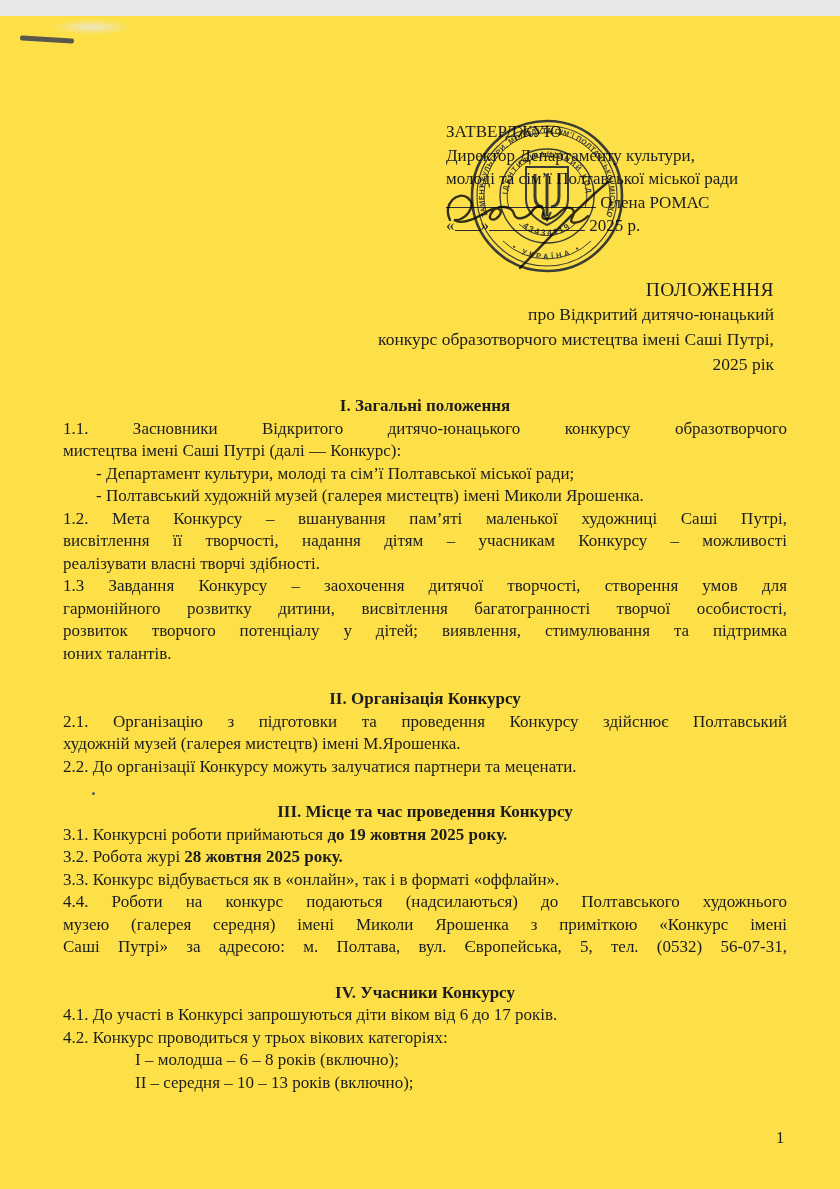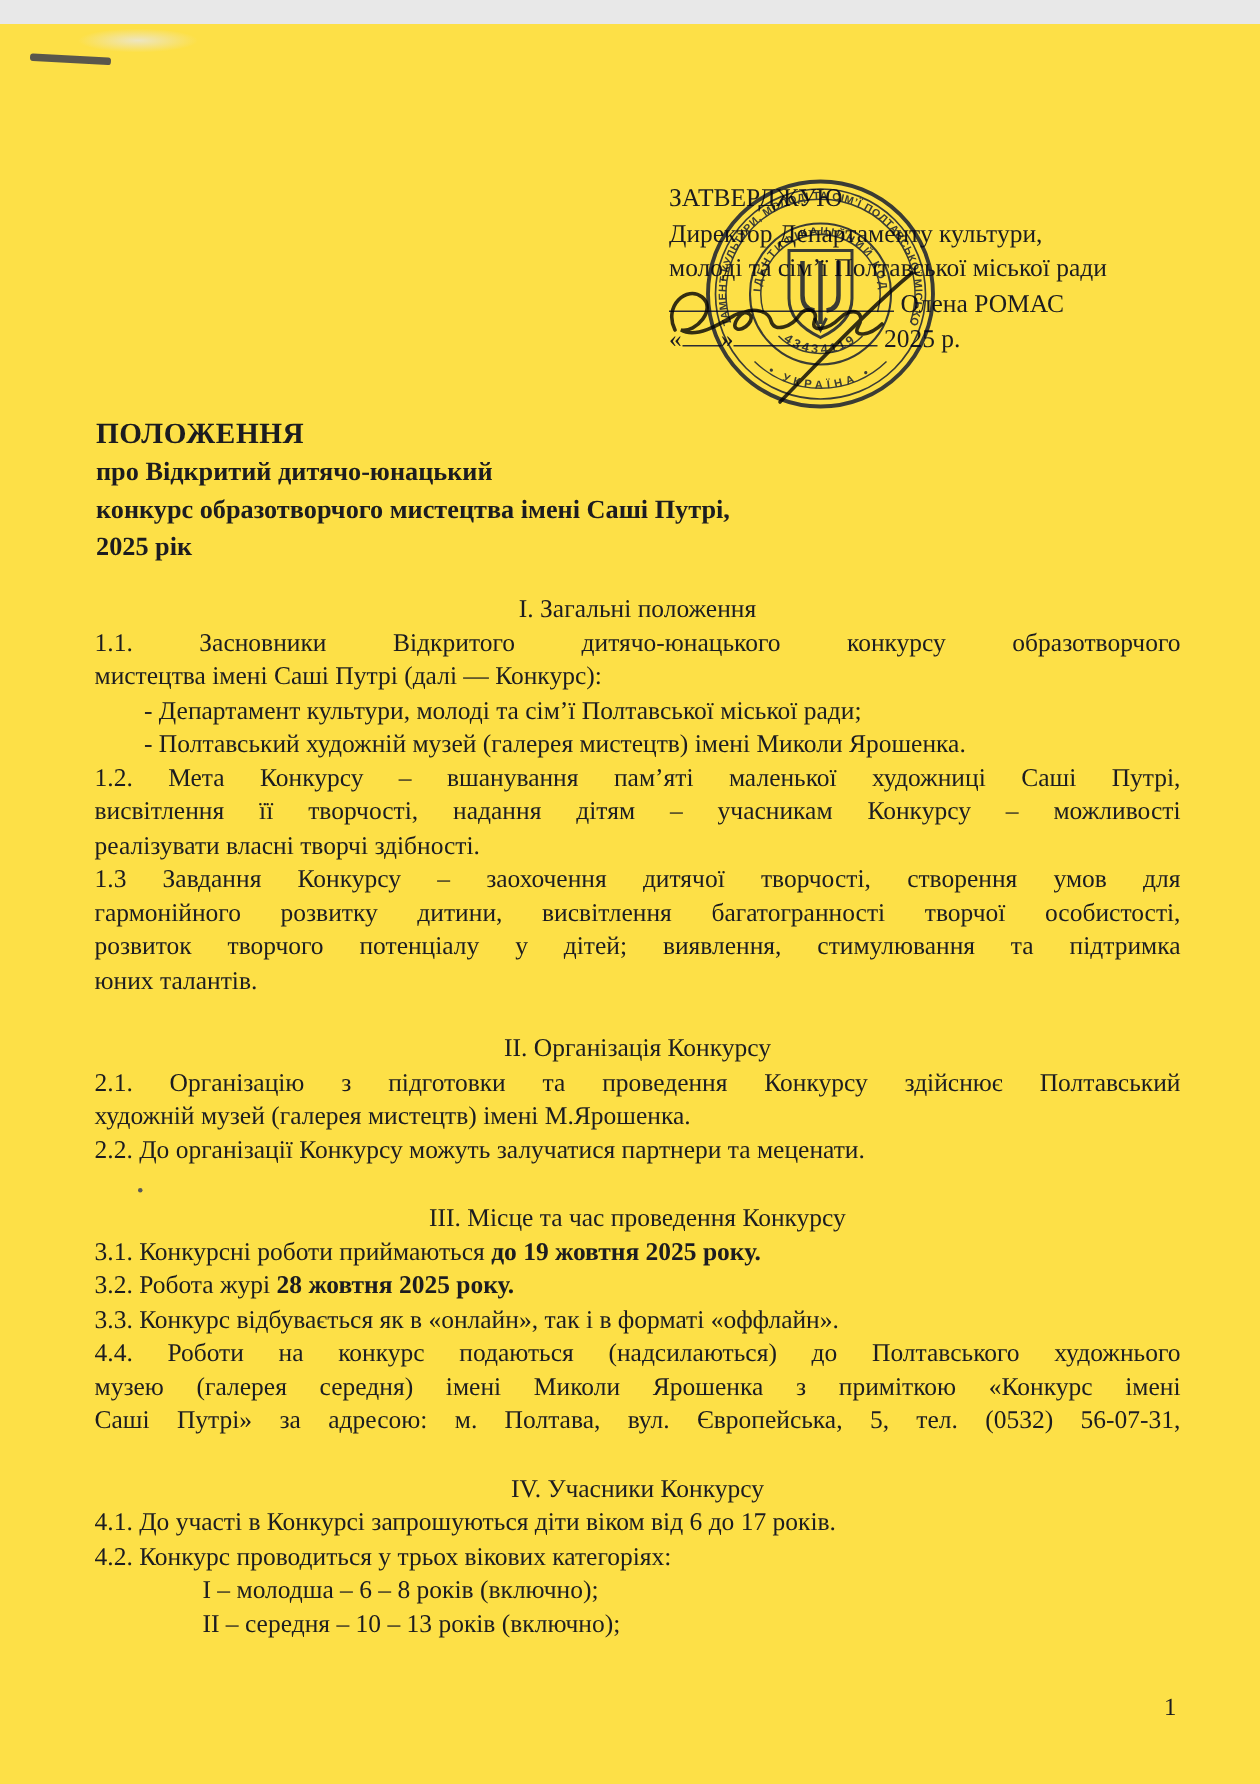--- a/index.html
+++ b/index.html
@@ -13,26 +13,26 @@
   .speckle{position:absolute;left:92px;top:776px;width:3px;height:3px;background:#5a5a5a;border-radius:50%;}
   
   .approval{position:absolute;left:446px;top:104px;width:360px;font-size:17px;line-height:23.5px;white-space:nowrap;}
   .uline{display:inline-block;border-bottom:1.5px solid #2c2c33;height:13px;}
   .u150{width:150px}.u26{width:26px}.u96{width:96px}
   
   .stamp{position:absolute;left:470px;top:103px;width:154px;height:154px;mix-blend-mode:multiply;opacity:.93;}
   .stamp text{font-family:"Liberation Sans",sans-serif;font-weight:bold;}
   .signature{position:absolute;left:436px;top:148px;width:210px;height:120px;mix-blend-mode:multiply;}
   
-  .title{position:absolute;left:64px;top:261px;width:724px;text-align:left;font-weight:bold;
+  .title{position:absolute;left:50px;top:261px;width:724px;text-align:right;font-weight:normal;
          font-size:17.5px;line-height:25px;}
   .title .t1{font-size:19.5px;letter-spacing:.4px;}
   
   .docbody{position:absolute;left:63px;top:379px;width:724px;font-size:17px;line-height:22.5px;}
-  .sec-h{text-align:center;font-weight:normal;min-height:22.5px;}
+  .sec-h{text-align:center;font-weight:bold;min-height:22.5px;}
   .mt{margin-top:23px;}
   .ln{min-height:22.5px;}
   .just{text-align:justify;text-align-last:justify;}
   .ind{padding-left:33px;}
   .ind2{padding-left:72px;}
   .pagenum{position:absolute;left:776px;top:1112px;font-size:16.5px;}
 </style>
 </head>
 <body>
 

